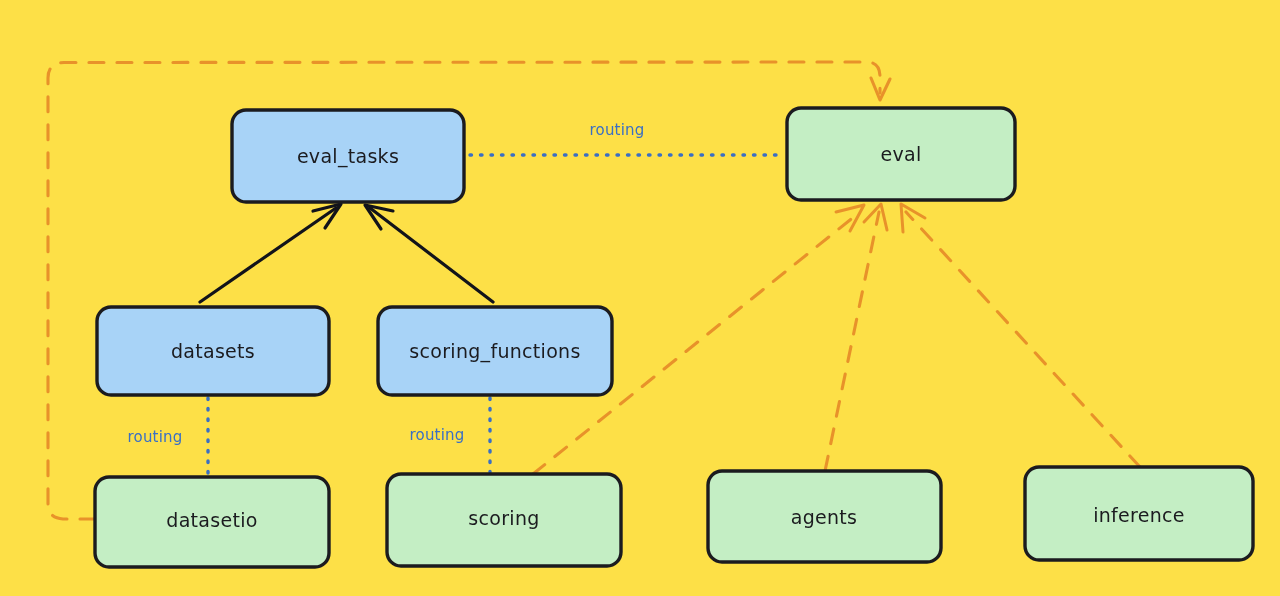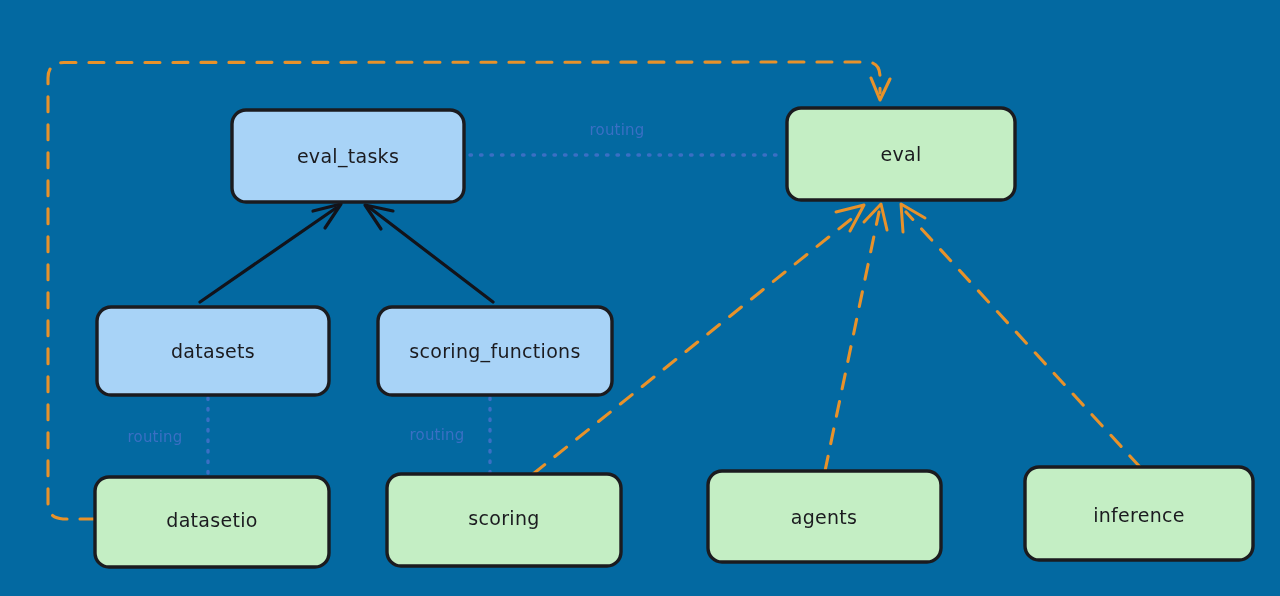--- a/index.html
+++ b/index.html
@@ -10,21 +10,21 @@
   body {
     width: 1280px;
     height: 596px;
     font-family: "DejaVu Sans", sans-serif;
     overflow: hidden;
   }
   #diagram-root {
     position: relative;
     width: 1280px;
     height: 596px;
-    background: #0369a1;
+    background: #fde047;
   }
   svg#diagram-svg {
     position: absolute;
     top: 0;
     left: 0;
     width: 1280px;
     height: 596px;
   }
   .node-label {
     font-family: "DejaVu Sans", sans-serif;

